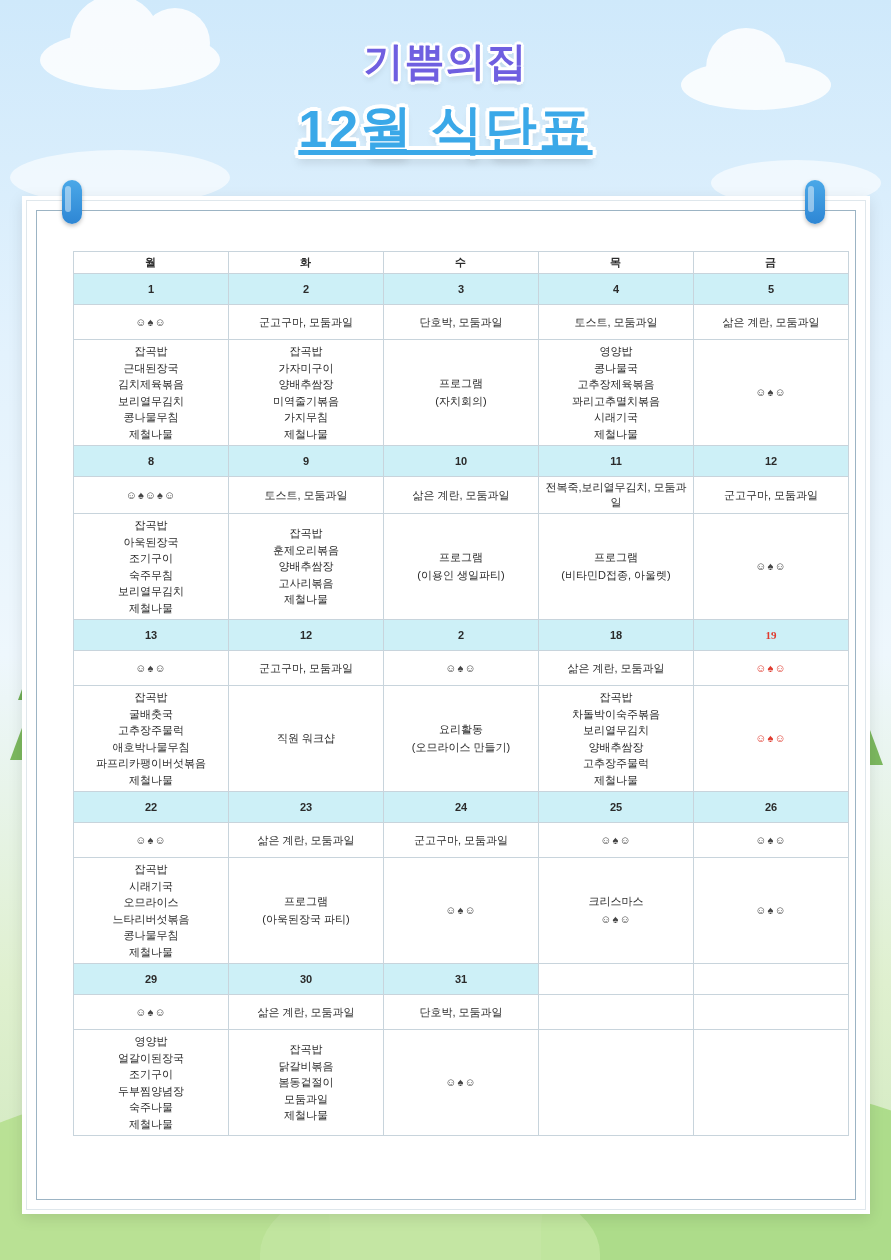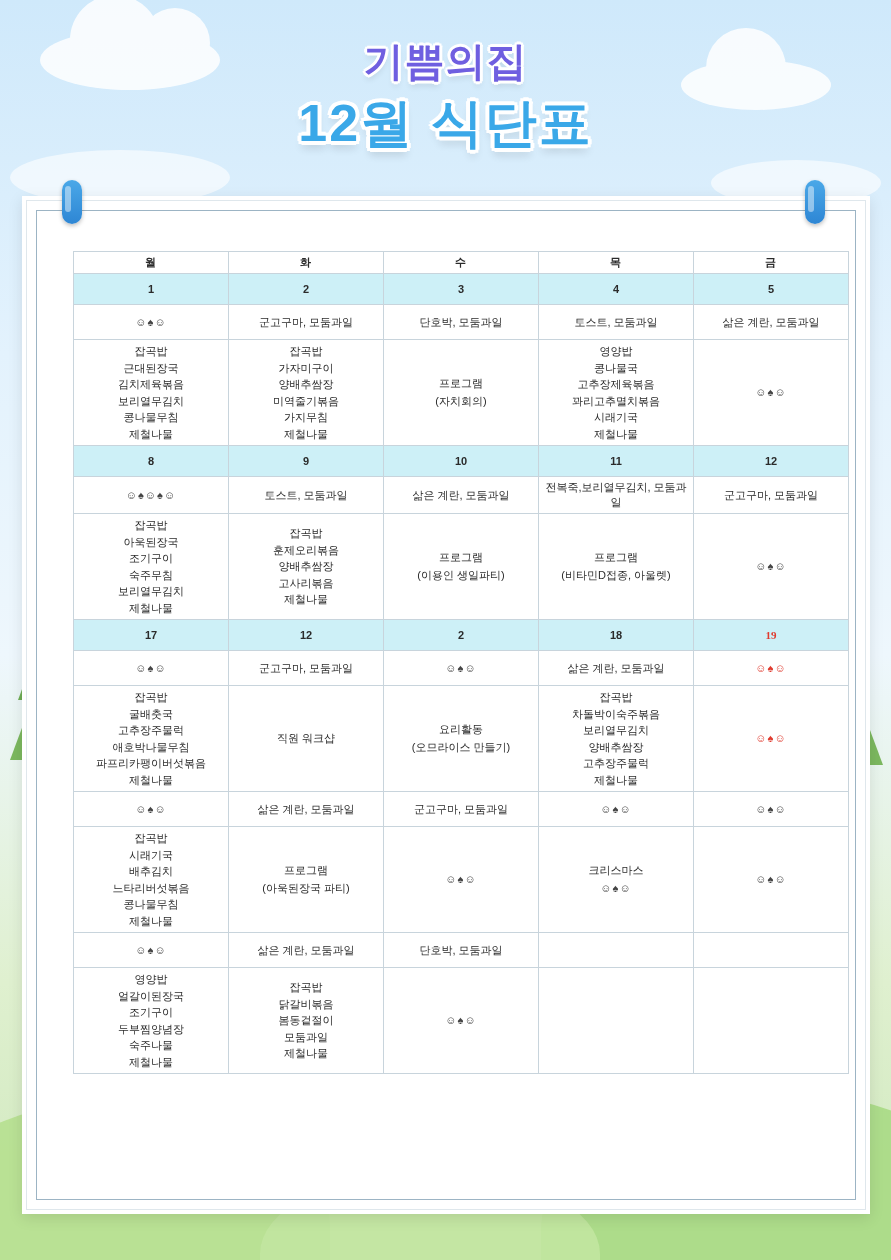--- a/index.html
+++ b/index.html
@@ -63,30 +63,32 @@
   }
   .title-main {
     font-size: 40px;
     font-weight: 900;
     color: #6f5fe0;
     letter-spacing: 1px;
     text-shadow:
        2px 2px 0 #ffffff, -2px 2px 0 #ffffff, 2px -2px 0 #ffffff, -2px -2px 0 #ffffff,
        0 3px 0 #ffffff, 3px 0 0 #ffffff, 0 -3px 0 #ffffff, -3px 0 0 #ffffff,
        0 5px 6px rgba(0,0,0,.12);
+    margin-bottom: 6px;
   }
   .title-sub {
     font-size: 52px;
     font-weight: 900;
     color: #3aa8e8;
     letter-spacing: 2px;
     text-shadow:
        3px 3px 0 #ffffff, -3px 3px 0 #ffffff, 3px -3px 0 #ffffff, -3px -3px 0 #ffffff,
        0 4px 0 #ffffff, 4px 0 0 #ffffff, 0 -4px 0 #ffffff, -4px 0 0 #ffffff,
        0 7px 8px rgba(0,0,0,.14);
+    text-decoration: underline;
   }
 
   
   .sheet-outer {
     position: absolute;
     left: 22px;
     top: 196px;
     width: 848px;
     height: 1018px;
     background: #ffffff;
@@ -317,21 +319,21 @@
                 <span class="">(비타민D접종, 아울렛)</span>
               </div>
             </td>
             <td class="meal">
               <div class="lines center-note">
                 <span class="sym">☺♠☺</span>
               </div>
             </td>
           </tr>
           <tr>
-            <td class="date">17</td>
+            <td class="date">13</td>
             <td class="date">12</td>
             <td class="date">2</td>
             <td class="date">18</td>
             <td class="date holiday">19</td>
           </tr>
           <tr>
             <td class="snack"><span class="sym">☺♠☺</span></td>
             <td class="snack"><span class="">군고구마, 모둠과일</span></td>
             <td class="snack"><span class="sym">☺♠☺</span></td>
             <td class="snack"><span class="">삶은 계란, 모둠과일</span></td>
@@ -369,32 +371,39 @@
                 <span class="">제철나물</span>
               </div>
             </td>
             <td class="meal">
               <div class="lines center-note">
                 <span class="sym holiday">☺♠☺</span>
               </div>
             </td>
           </tr>
           <tr>
+            <td class="date">22</td>
+            <td class="date">23</td>
+            <td class="date">24</td>
+            <td class="date">25</td>
+            <td class="date">26</td>
+          </tr>
+          <tr>
             <td class="snack"><span class="sym">☺♠☺</span></td>
             <td class="snack"><span class="">삶은 계란, 모둠과일</span></td>
             <td class="snack"><span class="">군고구마, 모둠과일</span></td>
             <td class="snack"><span class="sym">☺♠☺</span></td>
             <td class="snack"><span class="sym">☺♠☺</span></td>
           </tr>
           <tr>
             <td class="meal">
               <div class="lines">
                 <span class="">잡곡밥</span>
                 <span class="">시래기국</span>
-                <span class="">배추김치</span>
+                <span class="">오므라이스</span>
                 <span class="">느타리버섯볶음</span>
                 <span class="">콩나물무침</span>
                 <span class="">제철나물</span>
               </div>
             </td>
             <td class="meal">
               <div class="lines center-note">
                 <span class="">프로그램</span>
                 <span class="">(아욱된장국 파티)</span>
               </div>
@@ -408,20 +417,27 @@
               <div class="lines center-note">
                 <span class="">크리스마스</span>
                 <span class="sym">☺♠☺</span>
               </div>
             </td>
             <td class="meal">
               <div class="lines center-note">
                 <span class="sym">☺♠☺</span>
               </div>
             </td>
+          </tr>
+          <tr>
+            <td class="date">29</td>
+            <td class="date">30</td>
+            <td class="date">31</td>
+            <td class="date empty"></td>
+            <td class="date empty"></td>
           </tr>
           <tr>
             <td class="snack"><span class="sym">☺♠☺</span></td>
             <td class="snack"><span class="">삶은 계란, 모둠과일</span></td>
             <td class="snack"><span class="">단호박, 모둠과일</span></td>
             <td class="snack"><span class=""></span></td>
             <td class="snack"><span class=""></span></td>
           </tr>
           <tr>
             <td class="meal">

